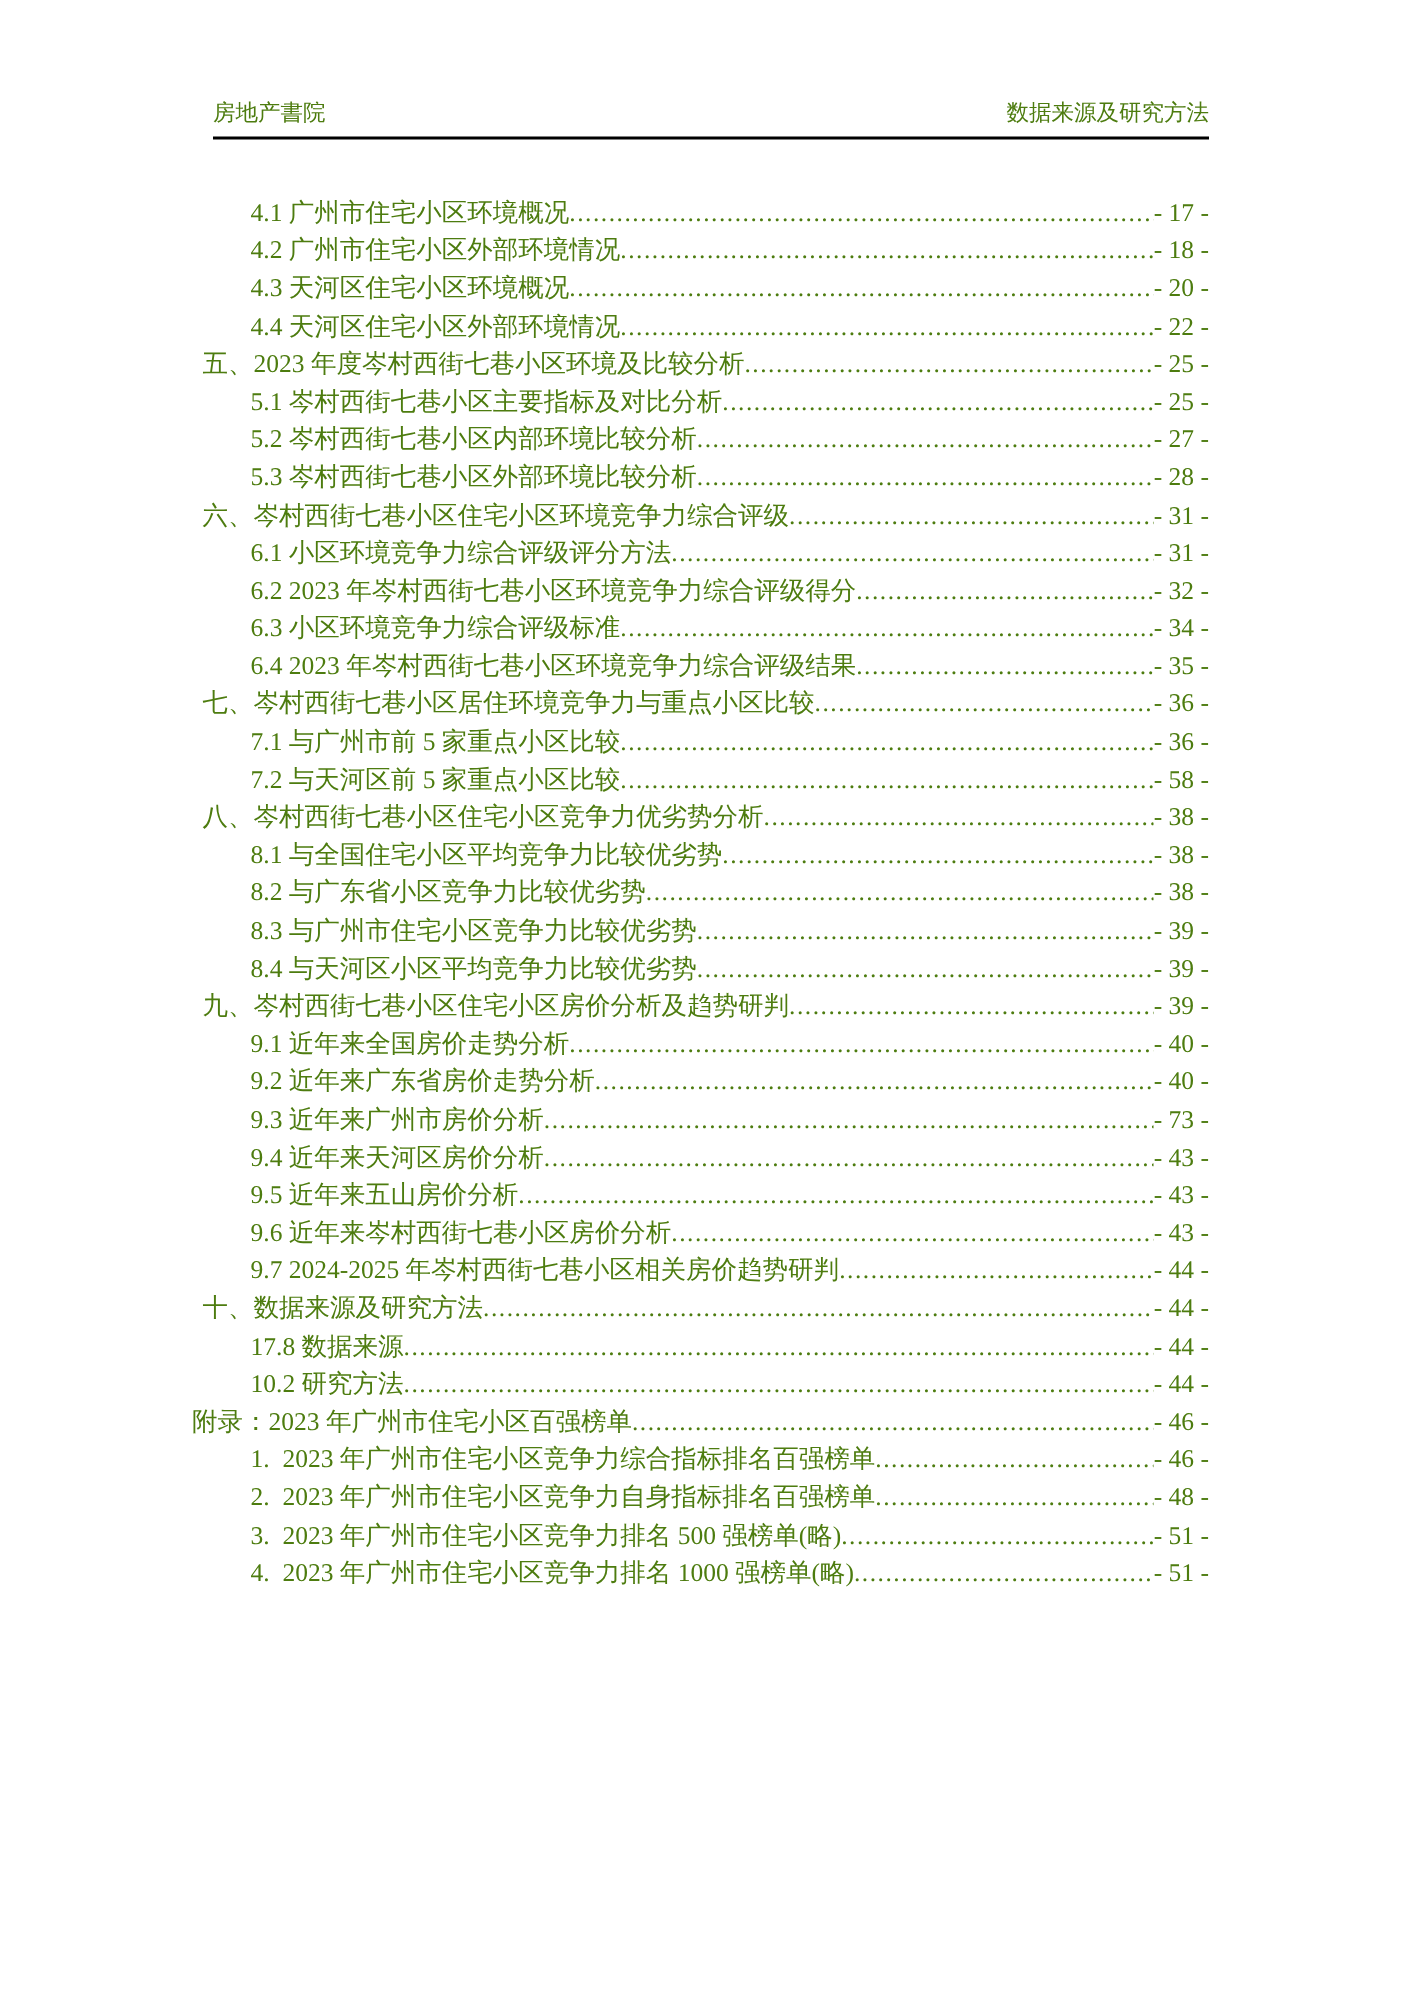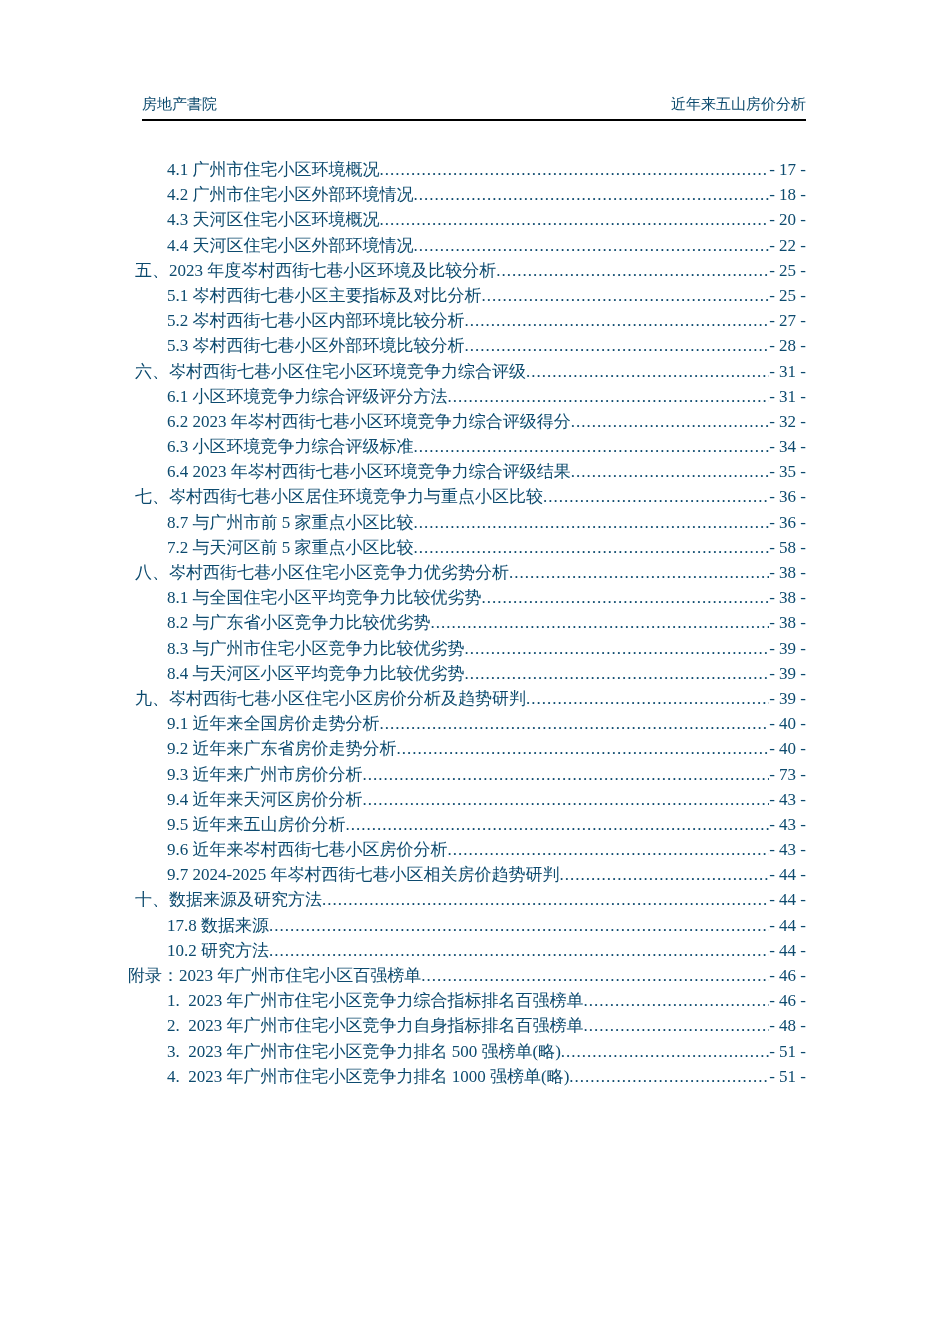--- a/index.html
+++ b/index.html
@@ -1,24 +1,23 @@
 <!DOCTYPE html>
 <html><head>
 <meta charset="utf-8">
 <style>
   html, body { margin: 0; padding: 0; background: #ffffff; }
   .page {
     position: relative;
     width: 950px;
     height: 1124px;
     background: #ffffff;
-    color: #0c4a6e;
+    color: #4d7c0f;
     font-family: "Liberation Serif", "DejaVu Serif", serif;
     overflow: hidden;
-    margin-top: 28px;
   }
   .content { padding: 0 144px 0 128px; }
 
   .header {
     display: flex;
     justify-content: space-between;
     align-items: flex-end;
     margin-left: 14px;
     padding: 66px 0 5px 0;
     border-bottom: 2px solid #000000;
@@ -63,21 +62,21 @@
   }
 </style>
 </head>
 <body>
 
 <div class="page">
   <div class="content">
 
     <div class="header">
       <span class="h-left">房地产書院</span>
-      <span class="h-right">近年来五山房价分析</span>
+      <span class="h-right">数据来源及研究方法</span>
     </div>
 
     <div class="toc" id="toc">
   <div class="toc-row lvl-section">
     <span class="toc-title">4.1 广州市住宅小区环境概况</span>
     <span class="toc-dots"></span>
     <span class="toc-page">- 17 -</span>
   </div>
 
   <div class="toc-row lvl-section">
@@ -152,21 +151,21 @@
     <span class="toc-page">- 35 -</span>
   </div>
 
   <div class="toc-row lvl-chapter">
     <span class="toc-title">七、岑村西街七巷小区居住环境竞争力与重点小区比较</span>
     <span class="toc-dots"></span>
     <span class="toc-page">- 36 -</span>
   </div>
 
   <div class="toc-row lvl-section">
-    <span class="toc-title">8.7 与广州市前 5 家重点小区比较</span>
+    <span class="toc-title">7.1 与广州市前 5 家重点小区比较</span>
     <span class="toc-dots"></span>
     <span class="toc-page">- 36 -</span>
   </div>
 
   <div class="toc-row lvl-section">
     <span class="toc-title">7.2 与天河区前 5 家重点小区比较</span>
     <span class="toc-dots"></span>
     <span class="toc-page">- 58 -</span>
   </div>
 

